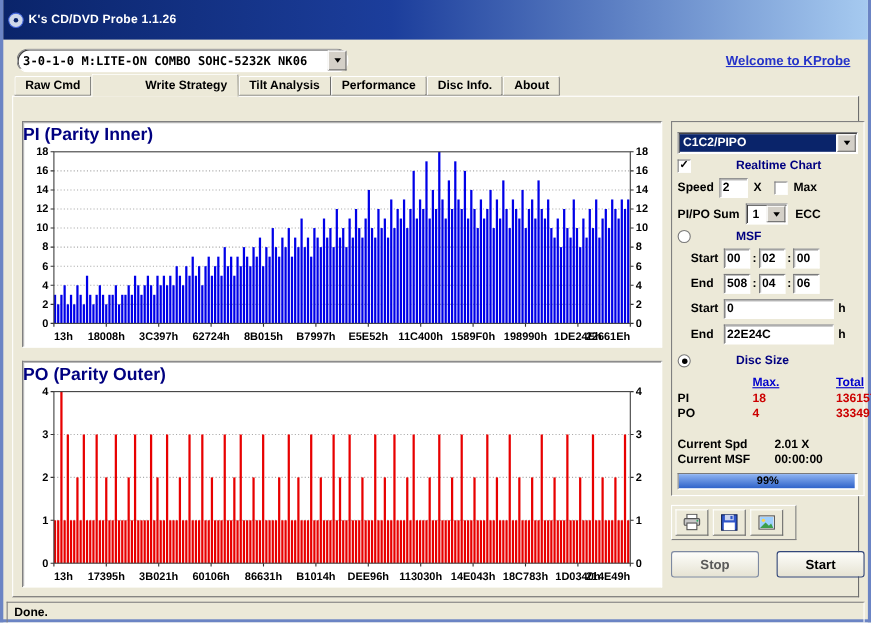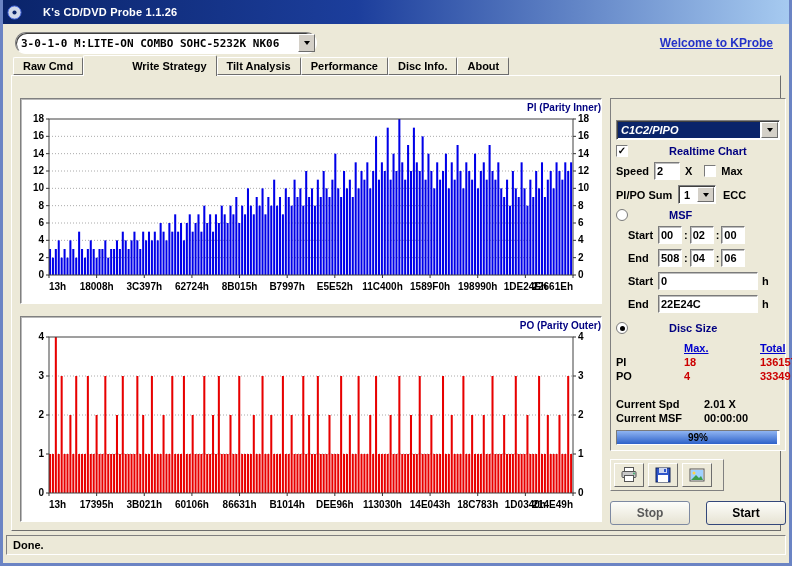--- a/index.html
+++ b/index.html
@@ -1,22 +1,22 @@
 <!DOCTYPE html>
 <html><head>
 <meta charset="utf-8">
 <style>
   * { box-sizing: border-box; margin: 0; padding: 0; }
   html,body { width:792px; height:566px; background:#fff; }
   body { font-family:"Liberation Sans",sans-serif; font-size:11px; font-weight:bold; color:#000; }
 
   .window { width:792px; height:566px; background:#ECE9D8; border:3px solid #6B84C4; border-top:none; position:relative; }
 
-  .titlebar { height:24px; background:linear-gradient(90deg,#0A246A 0%,#1C3E9C 45%,#A6CAF0 100%);
-              display:flex; align-items:center; gap:21px; padding:0 4px; }
+  .titlebar { height:36px; background:linear-gradient(90deg,#0A246A 0%,#1C3E9C 45%,#A6CAF0 100%);
+              display:flex; align-items:center; gap:4px; padding:0 4px; }
   .titlebar .ttl { color:#fff; font-size:11px; font-weight:bold; letter-spacing:.2px; }
   .appicon { width:15px; height:15px; display:inline-flex; }
 
   .devrow { margin:8px 12px 0 12px; height:22px; display:flex; justify-content:space-between; align-items:center; }
   .combo { display:flex; align-items:stretch; background:#fff; border:1px solid; border-color:#808080 #fff #fff #808080;
            box-shadow:inset 1px 1px 0 #404040; }
   .combo .ctext { flex:1; display:flex; align-items:center; padding:0 4px 0 5px; white-space:nowrap; overflow:hidden; }
   .dd-btn { width:17px; background:#D4D0C8; border:1px solid; border-color:#fff #6d6d6d #6d6d6d #fff;
             display:flex; align-items:center; justify-content:center; margin:1px; }
   .dd-arr { width:0; height:0; border-left:3px solid transparent; border-right:3px solid transparent; border-top:4px solid #000; }
@@ -27,27 +27,27 @@
   .tab { height:18px; line-height:17px; padding:0 9px; background:#ECE9D8; border:1px solid;
          border-color:#fff #6d6d6d #6d6d6d #fff; border-radius:2px 2px 0 0; cursor:pointer; }
   .tab.active { height:21px; line-height:20px; border-bottom:none; position:relative; z-index:3; margin-bottom:-1px;padding-left:48px; }
 
   .tabpage { margin:0 8px; height:456px; background:#ECE9D8; border:1px solid; border-color:#fff #6d6d6d #6d6d6d #fff;
              padding:22px 0 0 8px; display:flex; position:relative; z-index:1; }
 
   .charts { display:flex; flex-direction:column; gap:12px; }
   .chart-panel { width:582px; height:206px; background:#fff; border:1px solid; border-color:#808080 #fff #fff #808080;
                  box-shadow:inset 1px 1px 0 #b9b9b9; }
-  .chart-title { font-size:10px; font-weight:bold; color:#000080; text-align:right; padding-top:3px;margin-left:40px; }
+  .chart-title { font-size:16px; font-weight:bold; color:#000080; text-align:left; padding-top:3px; }
   svg.chart { display:block; margin:0 auto; }
 
   .side { width:176px; margin-left:8px; }
   .group1 { border:1px solid; border-color:#808080 #fff #fff #808080; background:#ECE9D8; padding:5px; }
   .row { display:flex; align-items:center; margin-top:5px; white-space:nowrap; }
-  .row:first-child { margin-top:16px;font-style:italic; }
+  .row:first-child { margin-top:4px; }
   .navy { color:#000080;padding-left:36px; }
   .tb { height:18px; border:1px solid; border-color:#7a7a7a #fff #fff #7a7a7a; box-shadow:inset 1px 1px 0 #bdbdbd;
         background:#fff; font:bold 11px "Liberation Sans",sans-serif; padding:0 2px; }
   .cb { width:12px; height:12px; background:#fff; border:1px solid; border-color:#7a7a7a #fff #fff #7a7a7a;
         display:inline-flex; align-items:center; justify-content:center; font-size:10px; line-height:10px; cursor:pointer; }
   .rb { width:12px; height:12px; border-radius:50%; background:#fff; border:1px solid #7a7a7a;
         display:inline-flex; align-items:center; justify-content:center; cursor:pointer; }
   .rb .dot { width:5px; height:5px; border-radius:50%; background:#000; }
   .mode-combo { width:164px; height:20px; }
   .mode-combo .ctext { background:#0A246A; color:#fff; margin:1px 0 1px 1px; padding:0 3px; }

